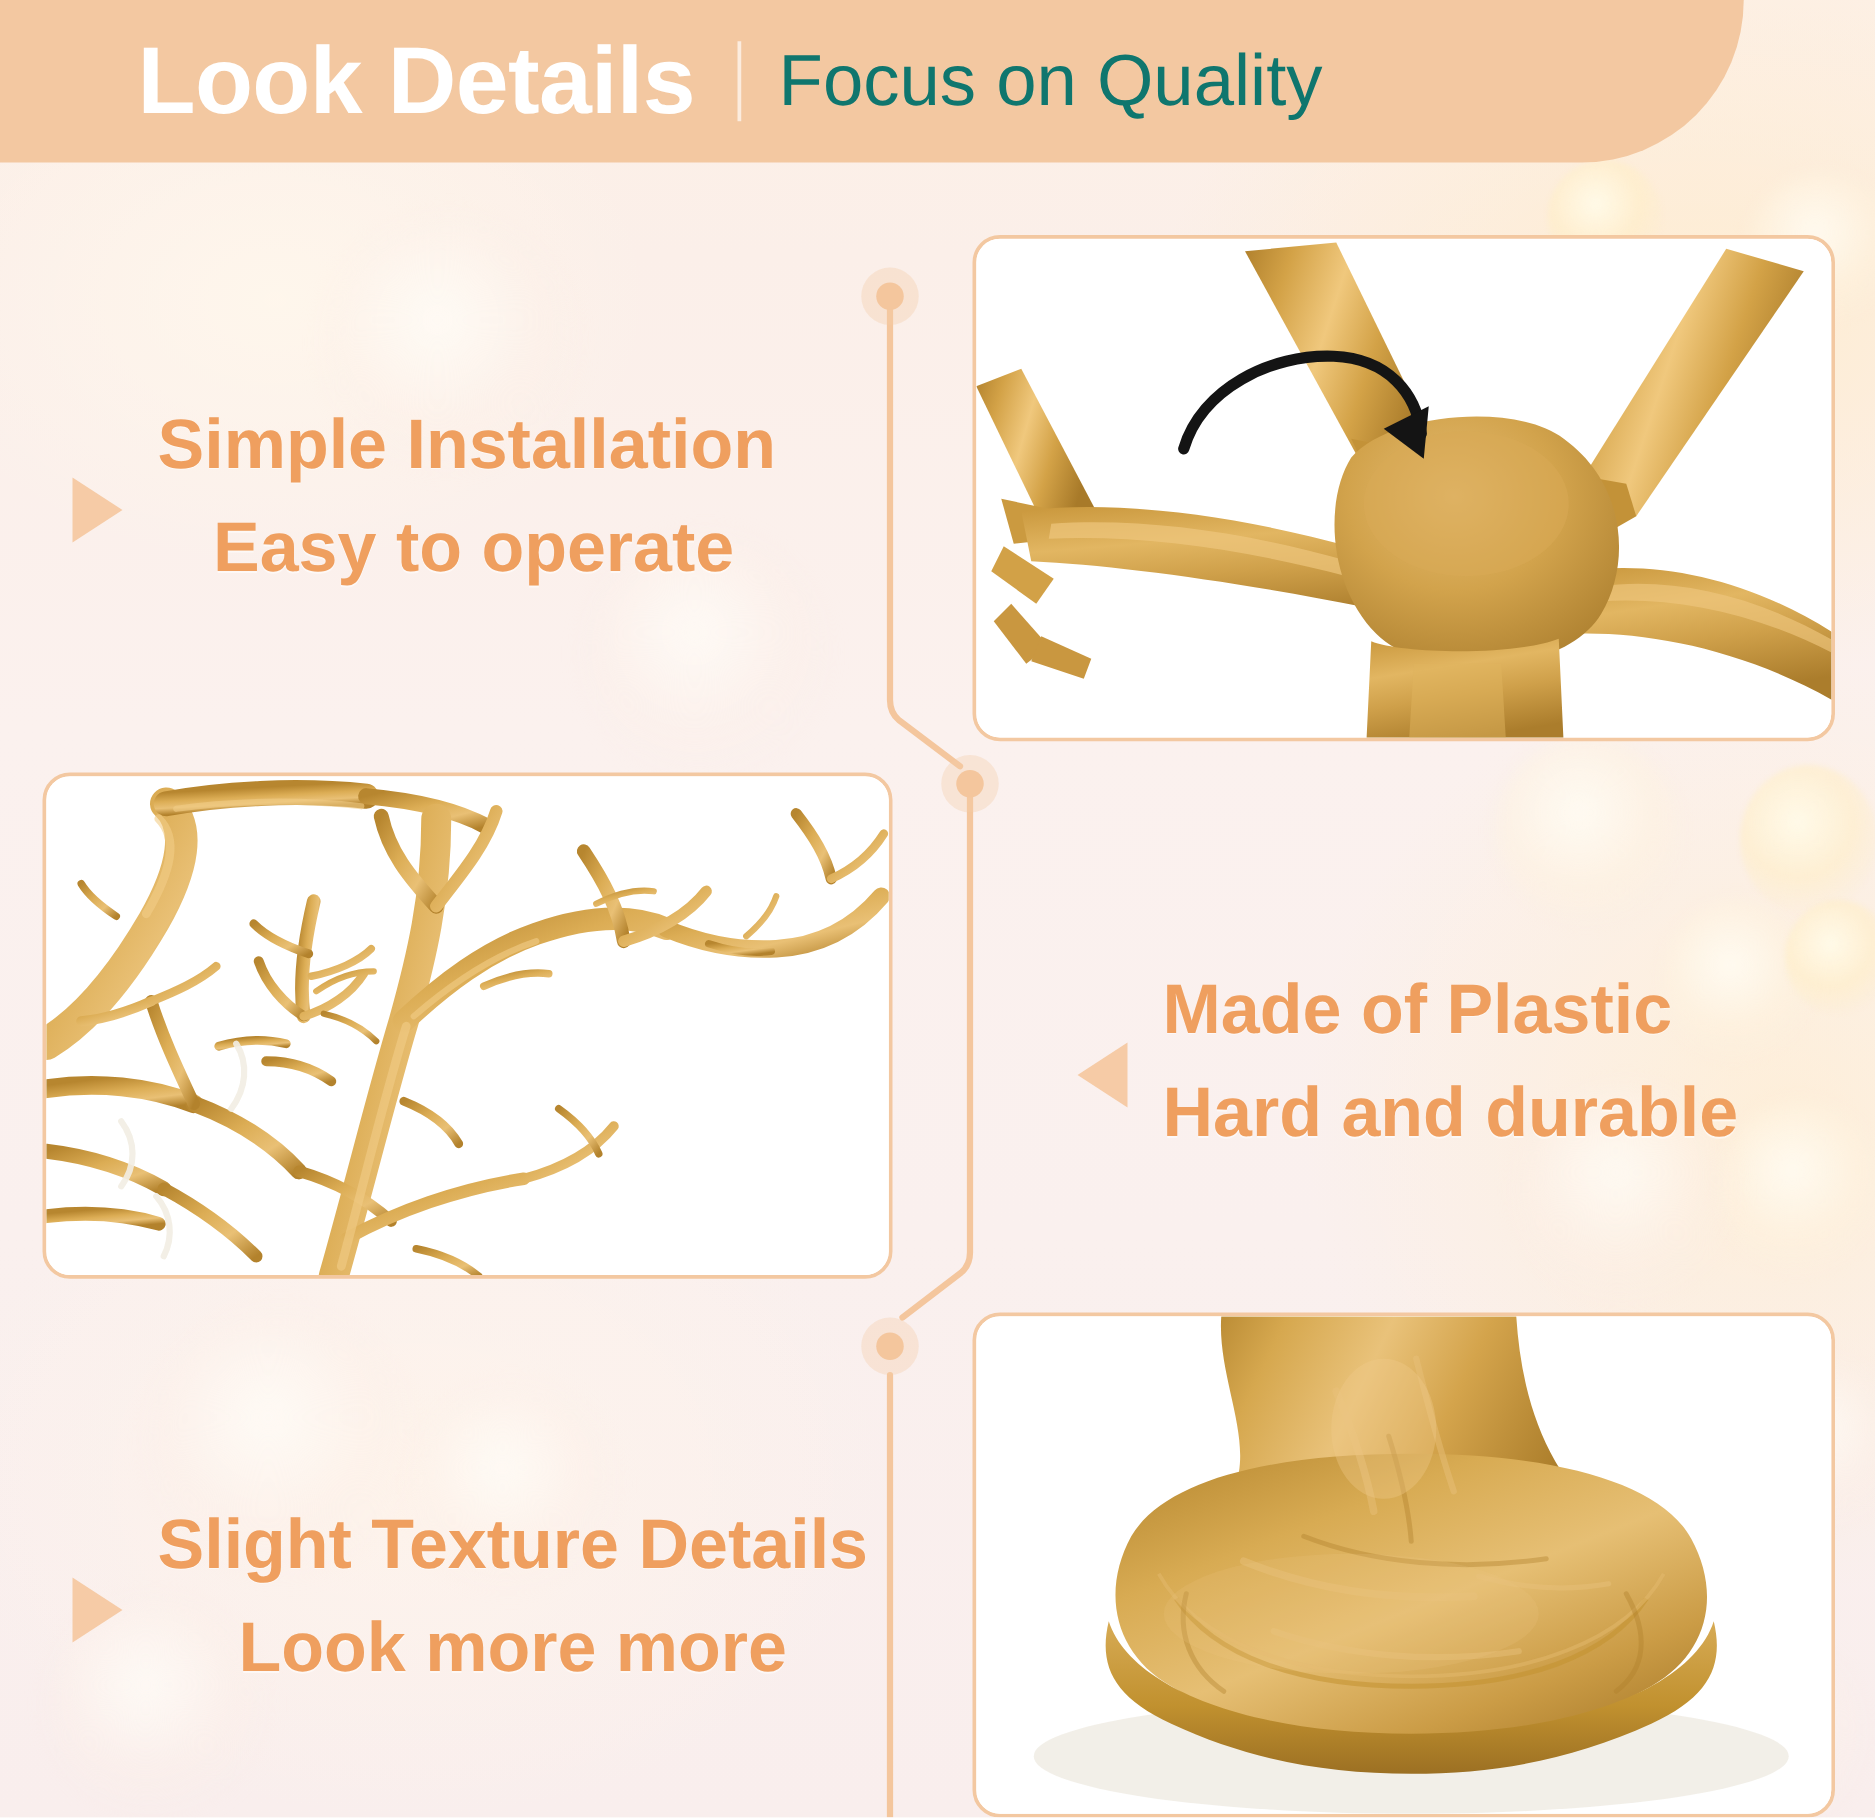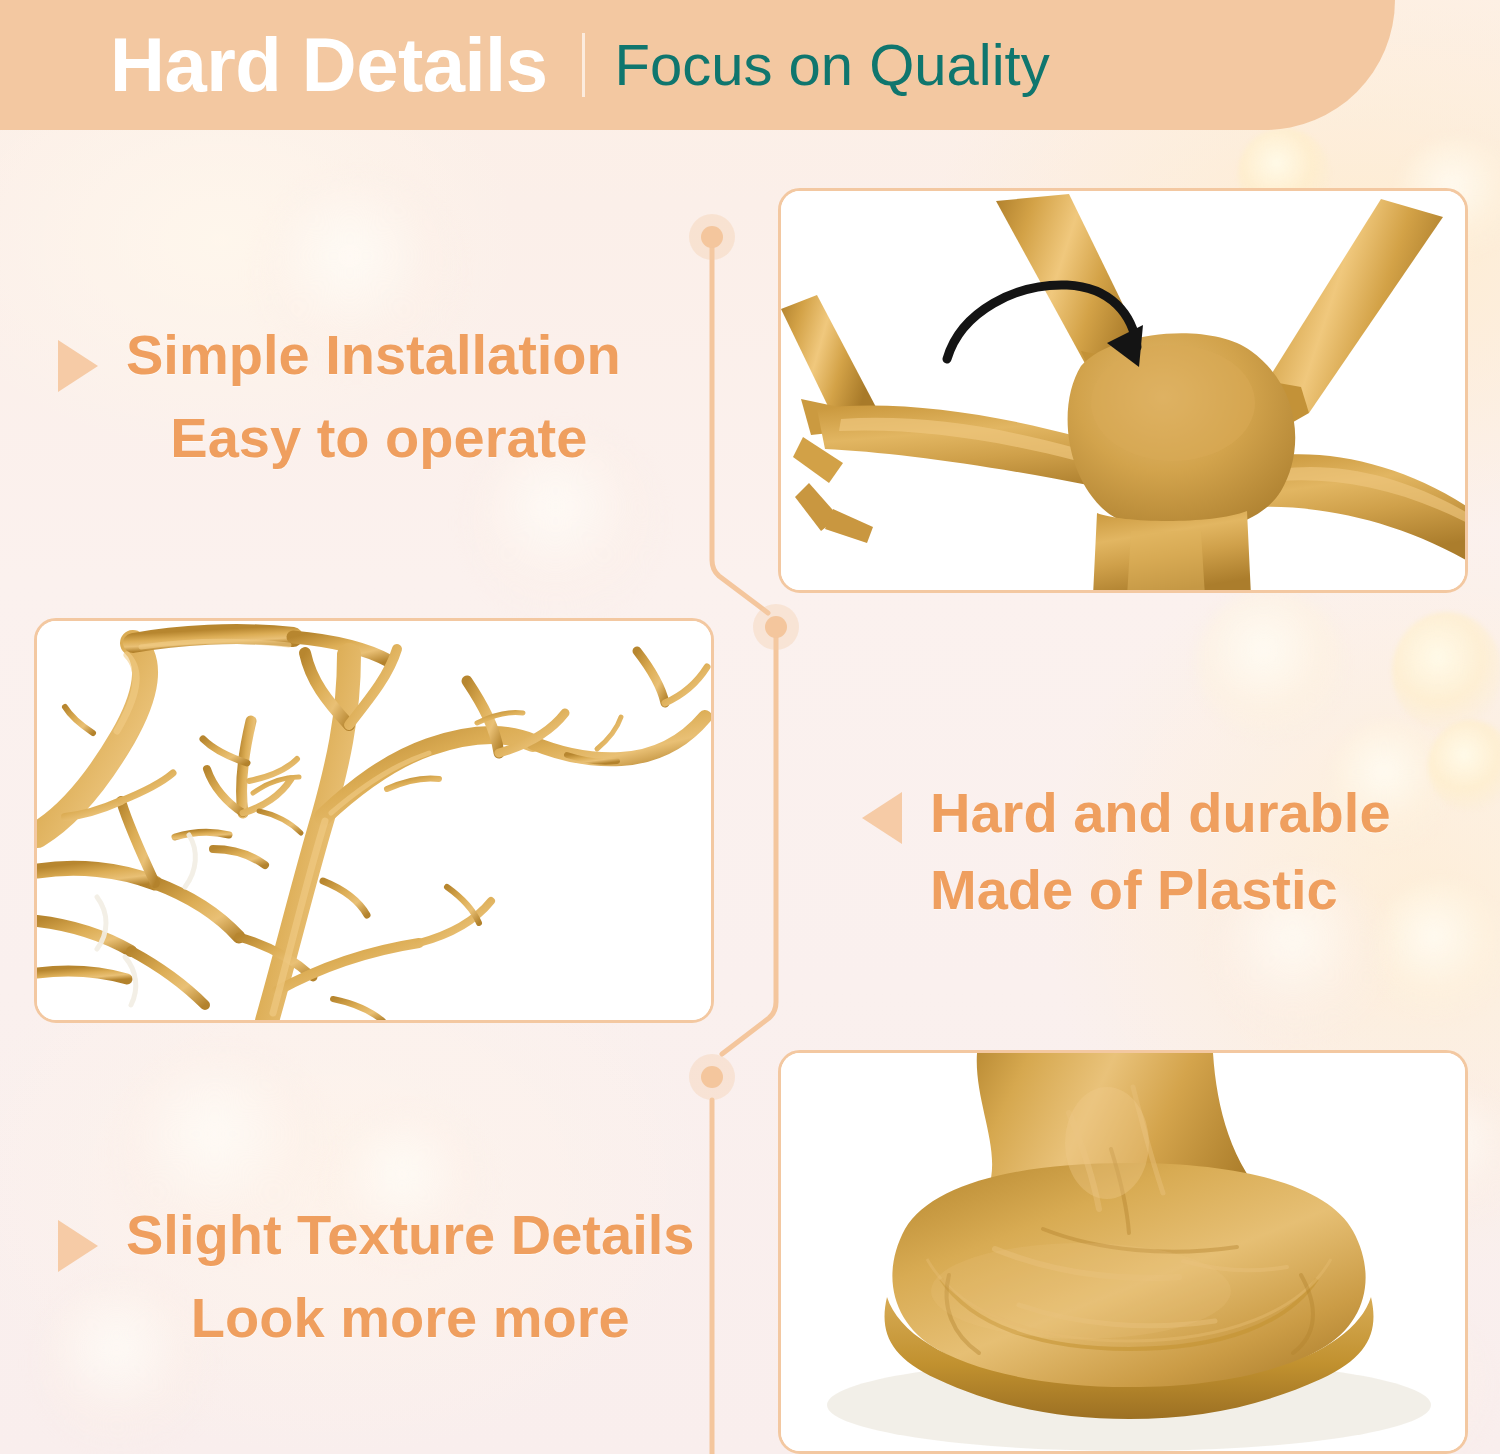--- a/index.html
+++ b/index.html
@@ -104,21 +104,21 @@
   
   #card-joint { left: 778px; top: 188px; width: 690px; height: 405px; }
   #card-branches { left: 34px; top: 618px; width: 680px; height: 405px; }
   #card-base { left: 778px; top: 1050px; width: 690px; height: 404px;
                border-bottom-left-radius: 22px; border-bottom-right-radius: 22px; }
 
   
   .feature {
     position: absolute;
     display: flex;
-    align-items: flex-start;
+    align-items: center;
   }
   .feature-lines {
     display: flex;
     flex-direction: column;
   }
   .feature-line {
     color: #ef9f5f;
     font-size: 56px;
     font-weight: bold;
     line-height: 1.38;
@@ -193,21 +193,21 @@
   <div class="bokeh pale" style="left:1216px; top:870px; width:170px; height:170px;"></div>
   <div class="bokeh pale" style="left:260px; top:176px; width:200px; height:200px;"></div>
   <div class="bokeh pale" style="left:470px; top:430px; width:190px; height:190px;"></div>
   <div class="bokeh pale" style="left:120px; top:1050px; width:210px; height:210px;"></div>
   <div class="bokeh pale" style="left:330px; top:1110px; width:160px; height:160px;"></div>
   <div class="bokeh pale" style="left:40px; top:1280px; width:170px; height:170px;"></div>
   <div class="bokeh pale" style="left:1392px; top:1090px; width:130px; height:130px;"></div>
   <div class="bokeh pale" style="left:1330px; top:1310px; width:160px; height:160px;"></div>
 
   <div class="header-bar">
-    <div class="header-title">Hard Details</div>
+    <div class="header-title">Look Details</div>
     <div class="header-divider"></div>
     <div class="header-sub">Focus on Quality</div>
   </div>
 
   <svg class="connector" viewBox="0 0 1500 1454">
     <g fill="none" stroke="#f4c69d" stroke-width="5" stroke-linecap="round" stroke-linejoin="round">
       <path d="M 712 236 L 712 1032 " stroke="none"></path>
       <path d="M 712 236 L 712 1028 L 776 1077 L 776 1454" stroke="none"></path>
       <path d="M 712 236 L 712 1026" stroke="none"></path>
 
@@ -429,22 +429,22 @@
     <div class="tri tri-right"></div>
     <div class="feature-lines">
       <div class="feature-line l1">Simple Installation</div>
       <div class="feature-line l2">Easy to operate</div>
     </div>
   </div>
 
   <div class="feature" id="feature-plastic">
     <div class="tri tri-left"></div>
     <div class="feature-lines">
+      <div class="feature-line l1">Made of Plastic</div>
       <div class="feature-line l2">Hard and durable</div>
-      <div class="feature-line l1">Made of Plastic</div>
     </div>
   </div>
 
   <div class="feature" id="feature-texture">
     <div class="tri tri-right"></div>
     <div class="feature-lines">
       <div class="feature-line l1">Slight Texture Details</div>
       <div class="feature-line l2">Look more more</div>
     </div>
   </div>

